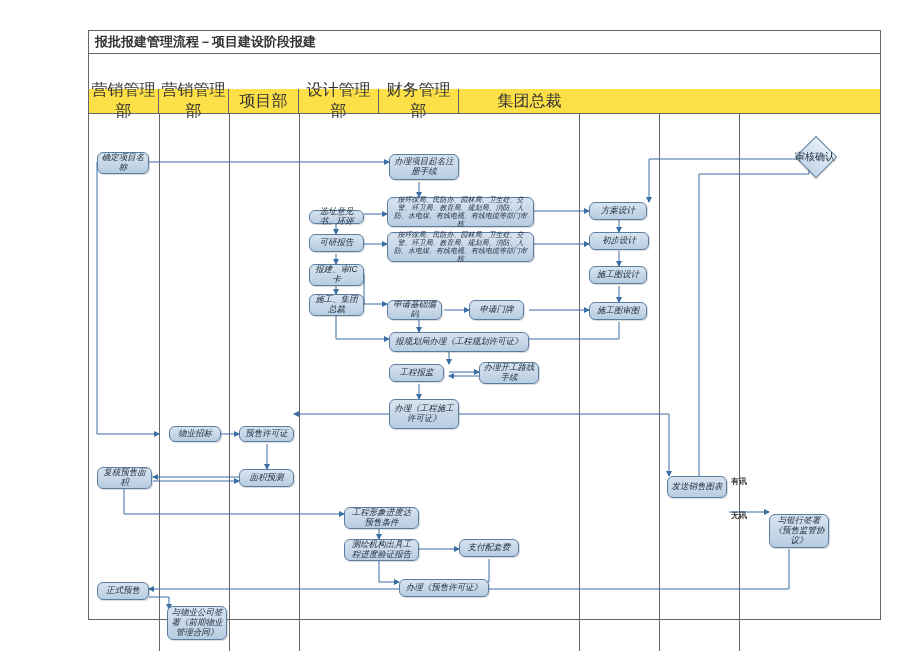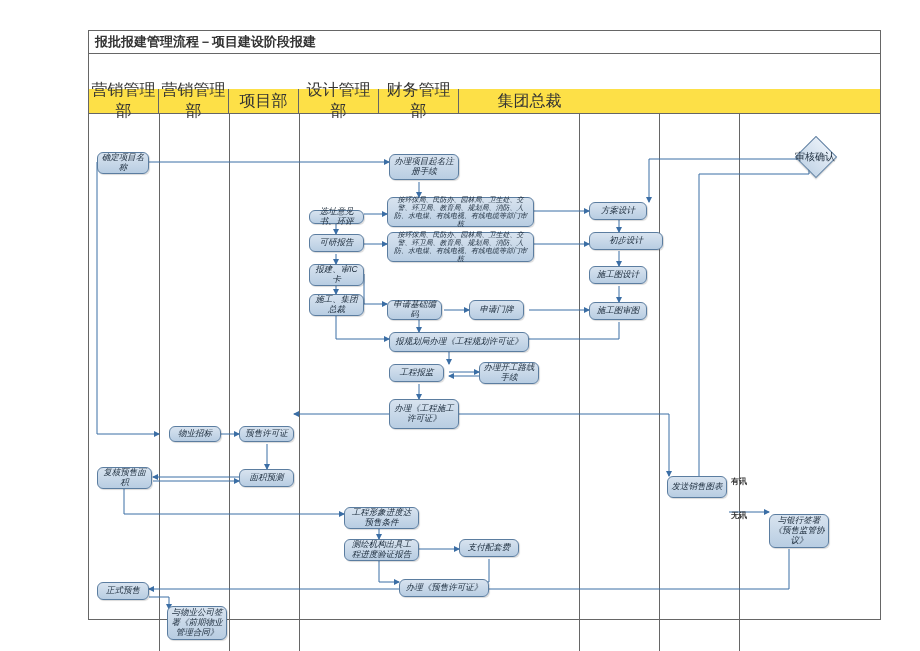--- a/index.html
+++ b/index.html
@@ -219,21 +219,21 @@
       </svg>
 
       <div class="node" style="left:8px;top:38px;width:52px;height:22px">确定项目名称</div>
 
       <div class="node" style="left:300px;top:40px;width:70px;height:26px">办理项目起名注册手续</div>
 
       <div class="node" style="left:298px;top:83px;width:147px;height:30px;font-size:7px">按环保局、民防办、园林局、卫生处、交警、环卫局、教育局、规划局、消防、人防、水电煤、有线电视、有线电缆等部门审核</div>
       <div class="node" style="left:298px;top:118px;width:147px;height:30px;font-size:7px">按环保局、民防办、园林局、卫生处、交警、环卫局、教育局、规划局、消防、人防、水电煤、有线电视、有线电缆等部门审核</div>
 
       <div class="node" style="left:500px;top:88px;width:58px;height:18px">方案设计</div>
-      <div class="node" style="left:500px;top:118px;width:74px;height:18px">初步设计</div>
+      <div class="node" style="left:500px;top:118px;width:60px;height:18px">初步设计</div>
       <div class="node" style="left:500px;top:152px;width:58px;height:18px">施工图设计</div>
       <div class="node" style="left:500px;top:188px;width:58px;height:18px">施工图审图</div>
 
       <div class="node" style="left:220px;top:96px;width:55px;height:14px">选址意见书、环评</div>
       <div class="node" style="left:220px;top:120px;width:55px;height:18px">可研报告</div>
       <div class="node" style="left:220px;top:150px;width:55px;height:22px">报建、审IC卡</div>
       <div class="node" style="left:220px;top:180px;width:55px;height:22px">施工、集团总裁</div>
 
       <div class="node" style="left:298px;top:186px;width:55px;height:20px">申请基础编码</div>
       <div class="node" style="left:380px;top:186px;width:55px;height:20px">申请门牌</div>

